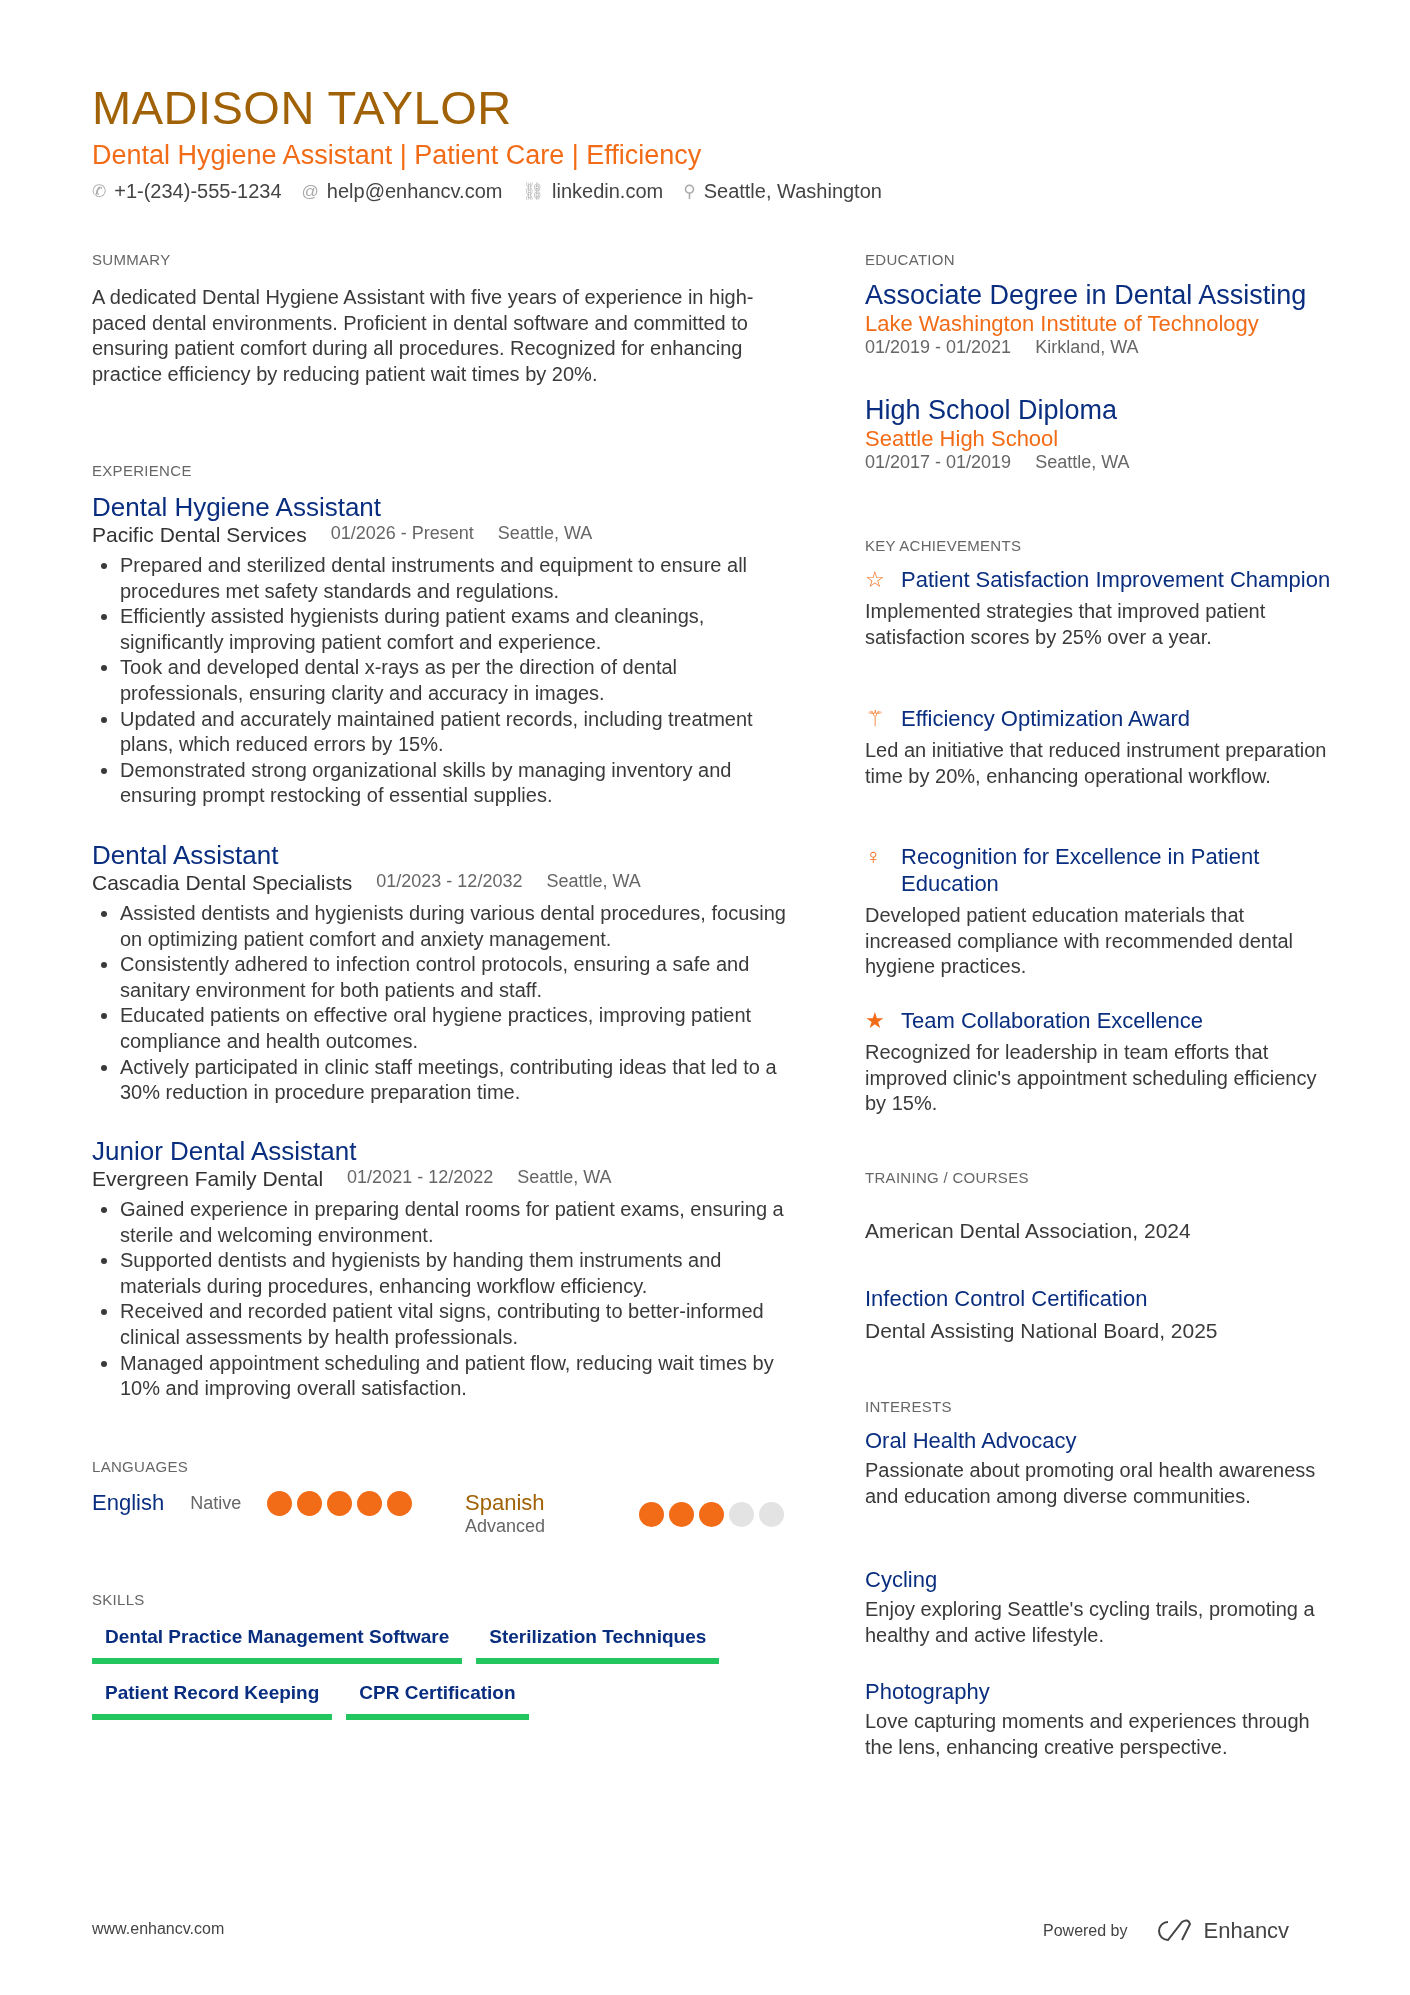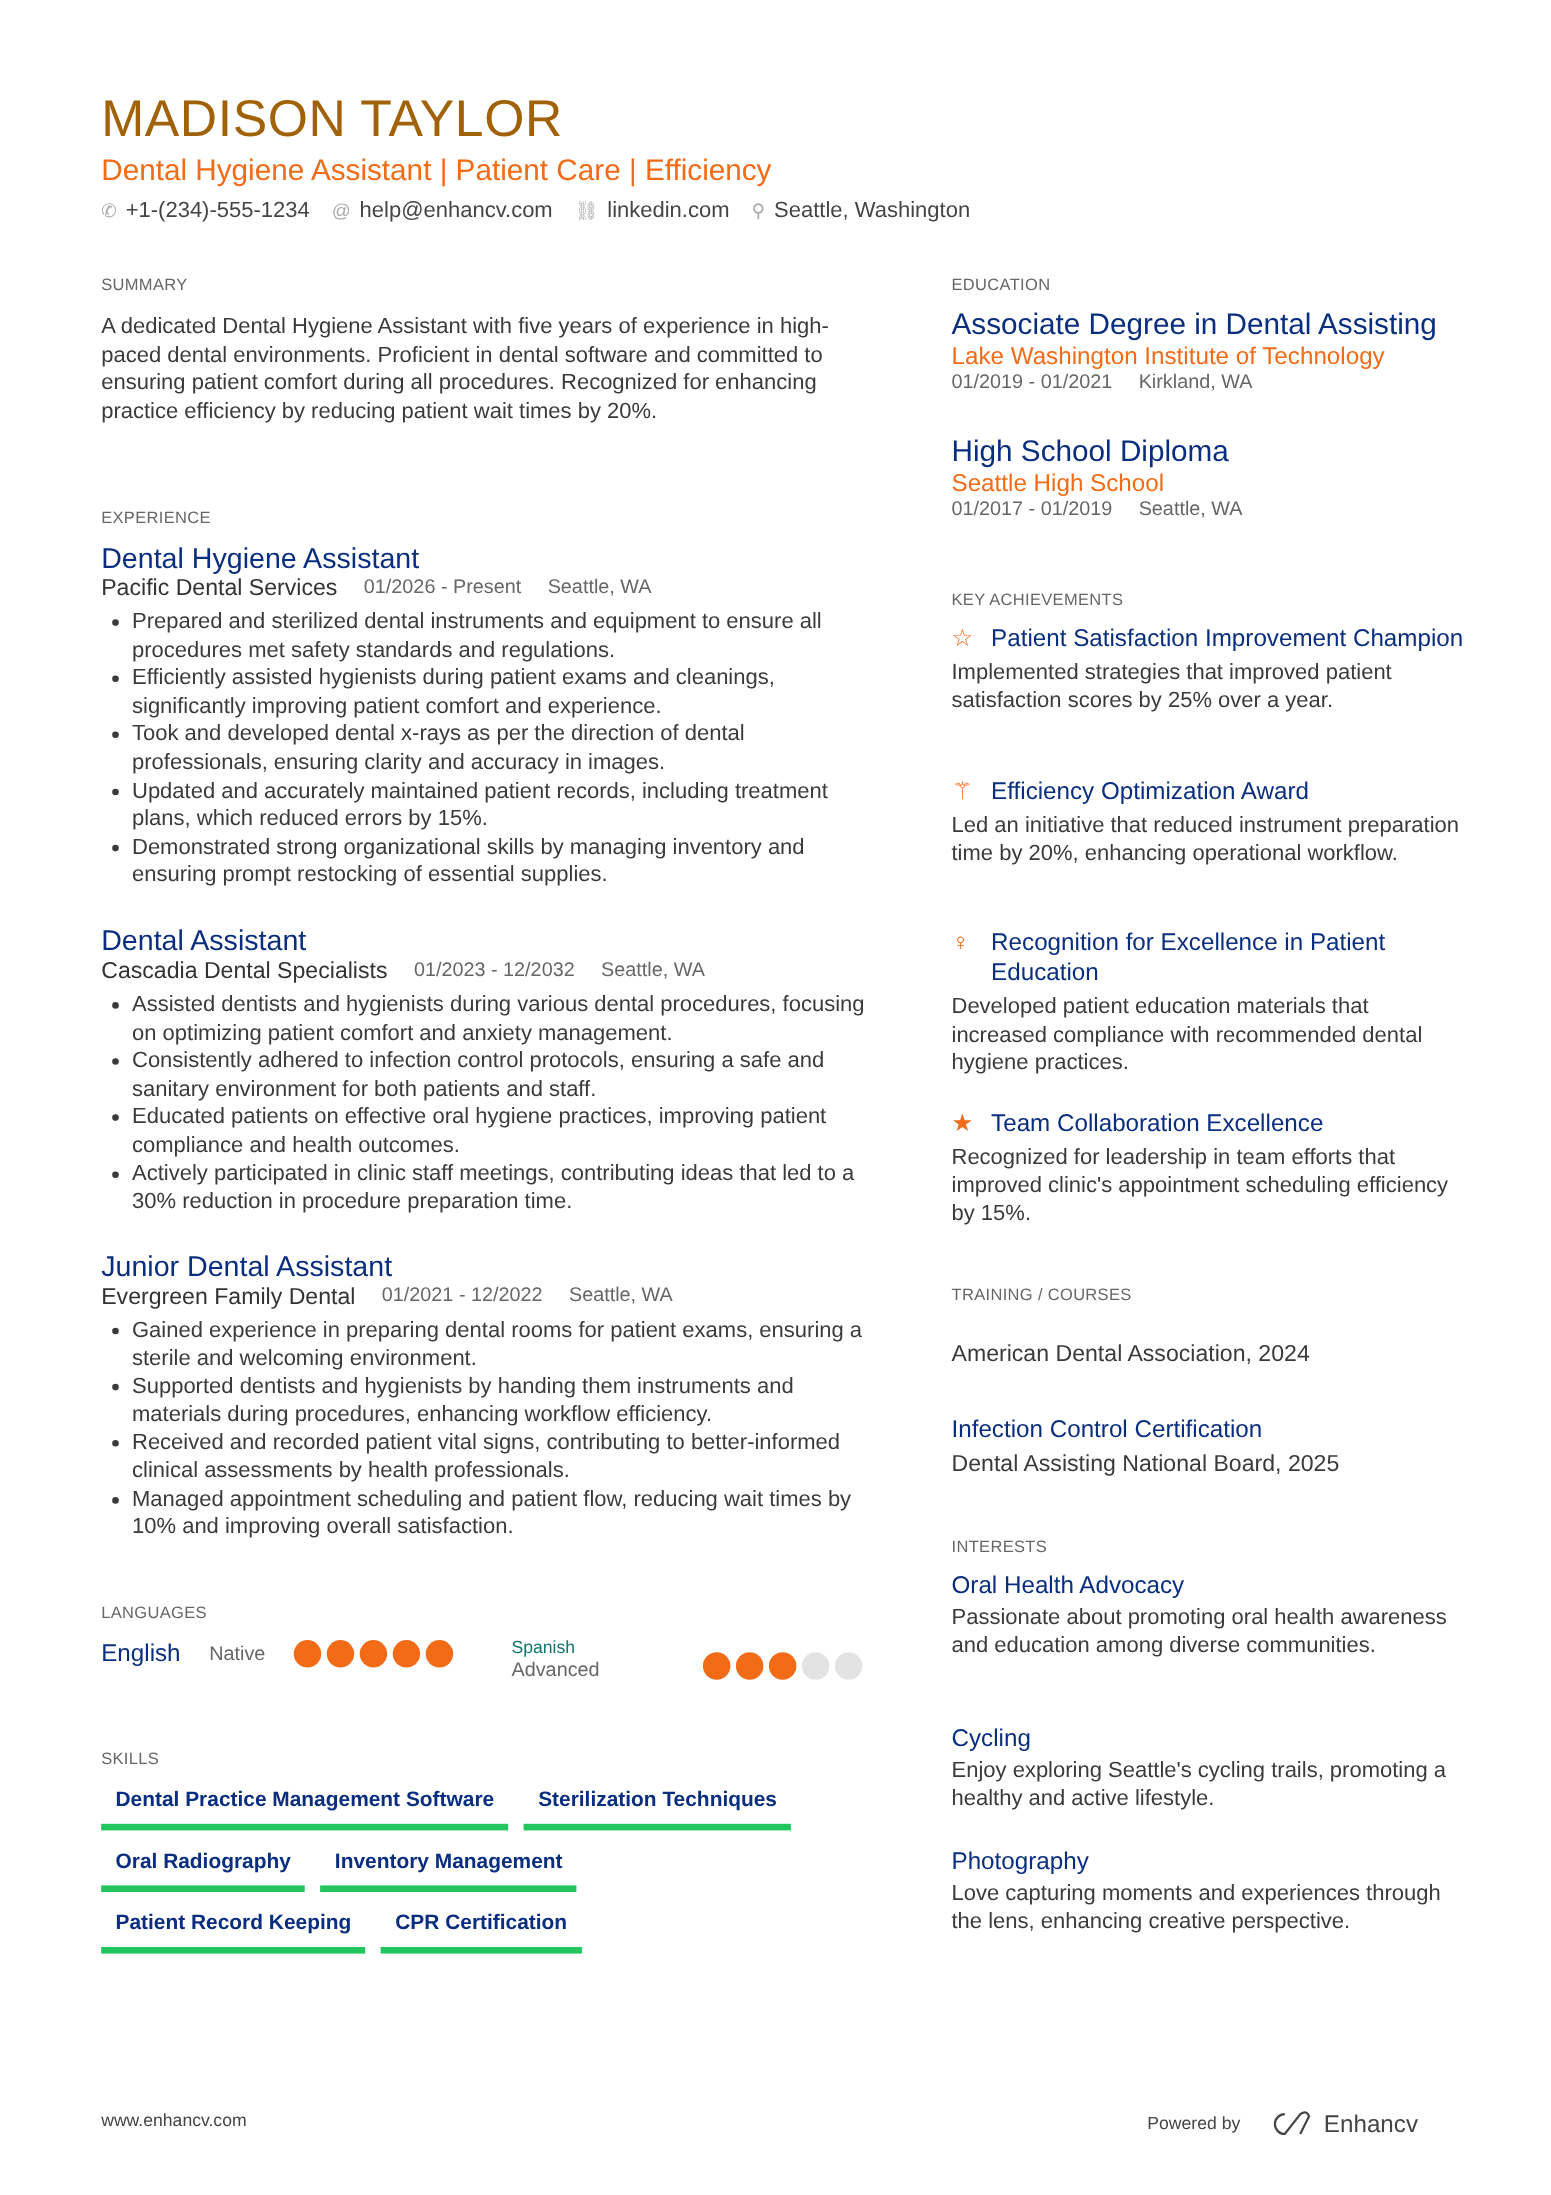--- a/index.html
+++ b/index.html
@@ -105,29 +105,28 @@
   </ul>
 </div>
 
 <div class="abs left sec" style="top:1458px">LANGUAGES</div>
 <div class="abs" style="left:92px;top:1490px;width:360px;display:flex;align-items:center;gap:26px">
   <span style="font-size:22px;color:#0a2e7f">English</span>
   <span style="font-size:18px;color:#666">Native</span>
   <span><span class="dot"></span><span class="dot"></span><span class="dot"></span><span class="dot"></span><span class="dot"></span></span>
 </div>
 <div class="abs" style="left:465px;top:1490px;width:330px">
-  <div style="font-size:16px;color:#0f766e">Spanish</div>
+  <div style="font-size:22px;color:#a16207">Spanish</div>
   <div style="font-size:18px;color:#666">Advanced</div>
   <span class="abs" style="left:174px;top:12px;white-space:nowrap"><span class="dot"></span><span class="dot"></span><span class="dot"></span><span class="dot off"></span><span class="dot off"></span></span>
 </div>
 
 <div class="abs left sec" style="top:1591px">SKILLS</div>
 <div class="abs left" style="top:1618px;width:720px">
   <div style="margin-bottom:10px"><span class="skill">Dental Practice Management Software</span><span class="skill">Sterilization Techniques</span></div>
-  <div style="margin-bottom:10px"><span class="skill">Oral Radiography</span><span class="skill">Inventory Management</span></div>
   <div><span class="skill">Patient Record Keeping</span><span class="skill">CPR Certification</span></div>
 </div>
 
 <div class="abs right sec" style="top:251px">EDUCATION</div>
 <div class="abs right" style="top:280px">
   <div class="et">Associate Degree in Dental Assisting</div>
   <div class="eo">Lake Washington Institute of Technology</div>
   <div class="em">
       <span>01/2019 - 01/2021</span>
       <span>Kirkland, WA</span>

